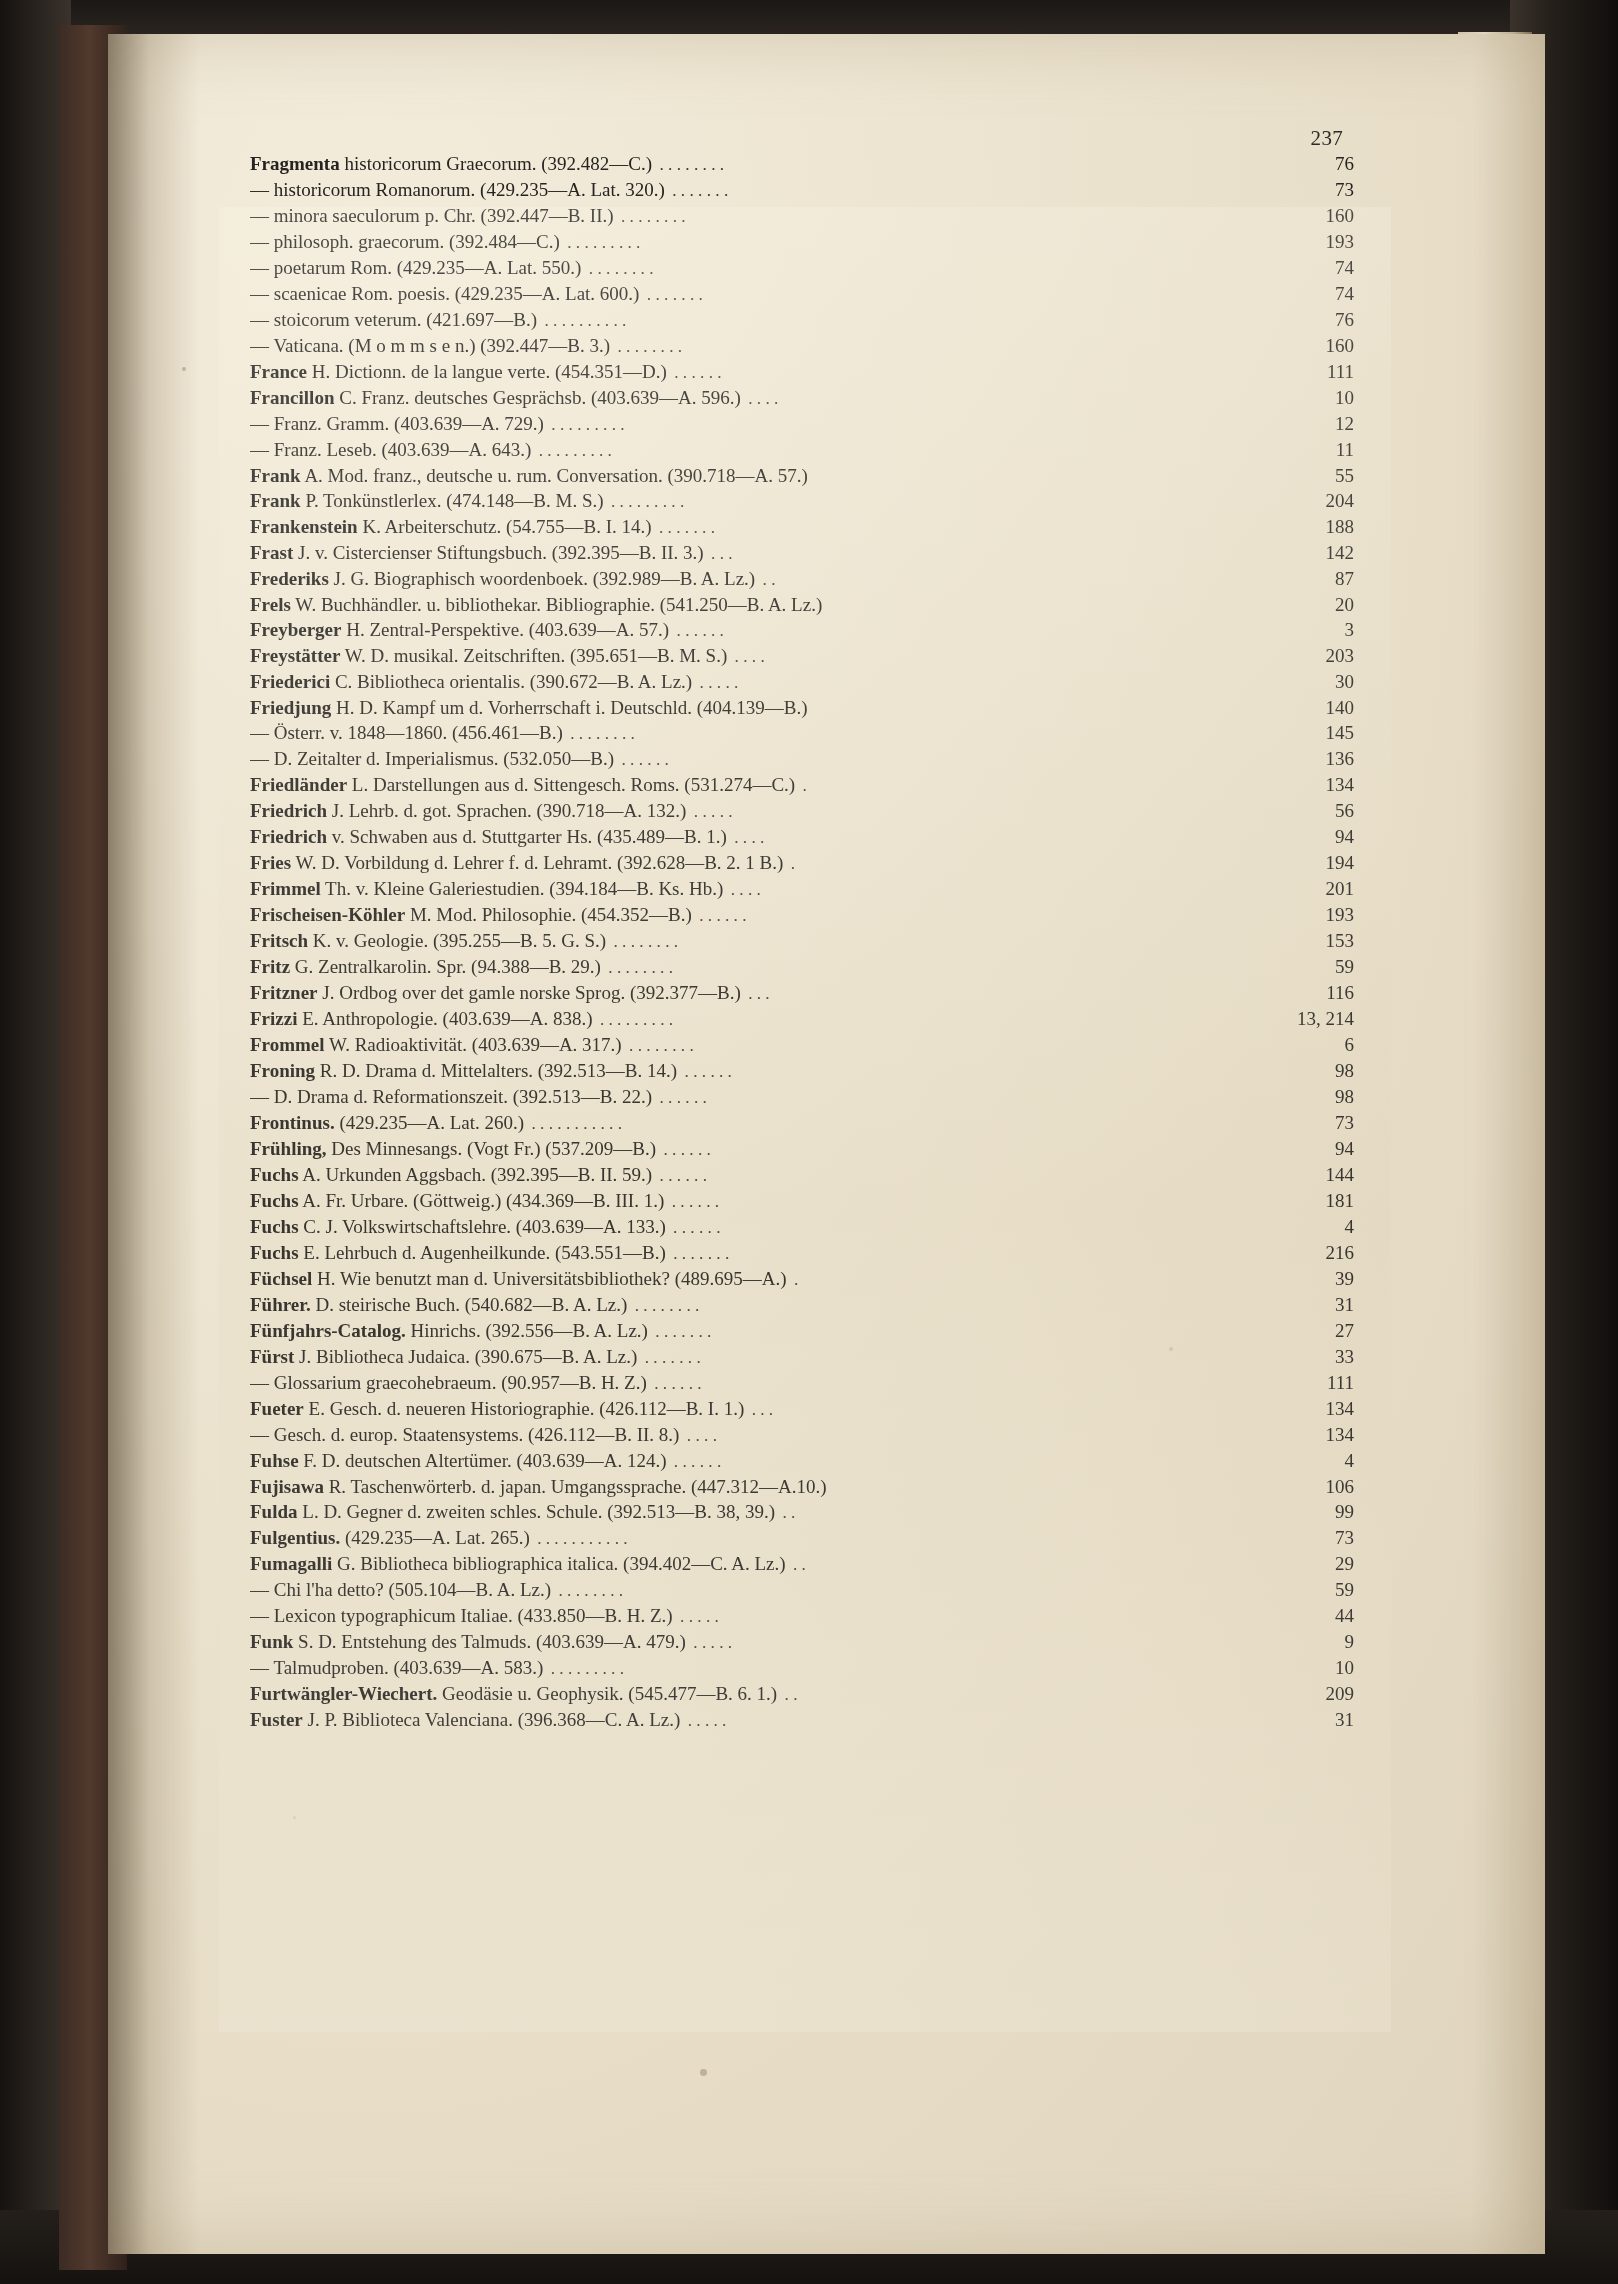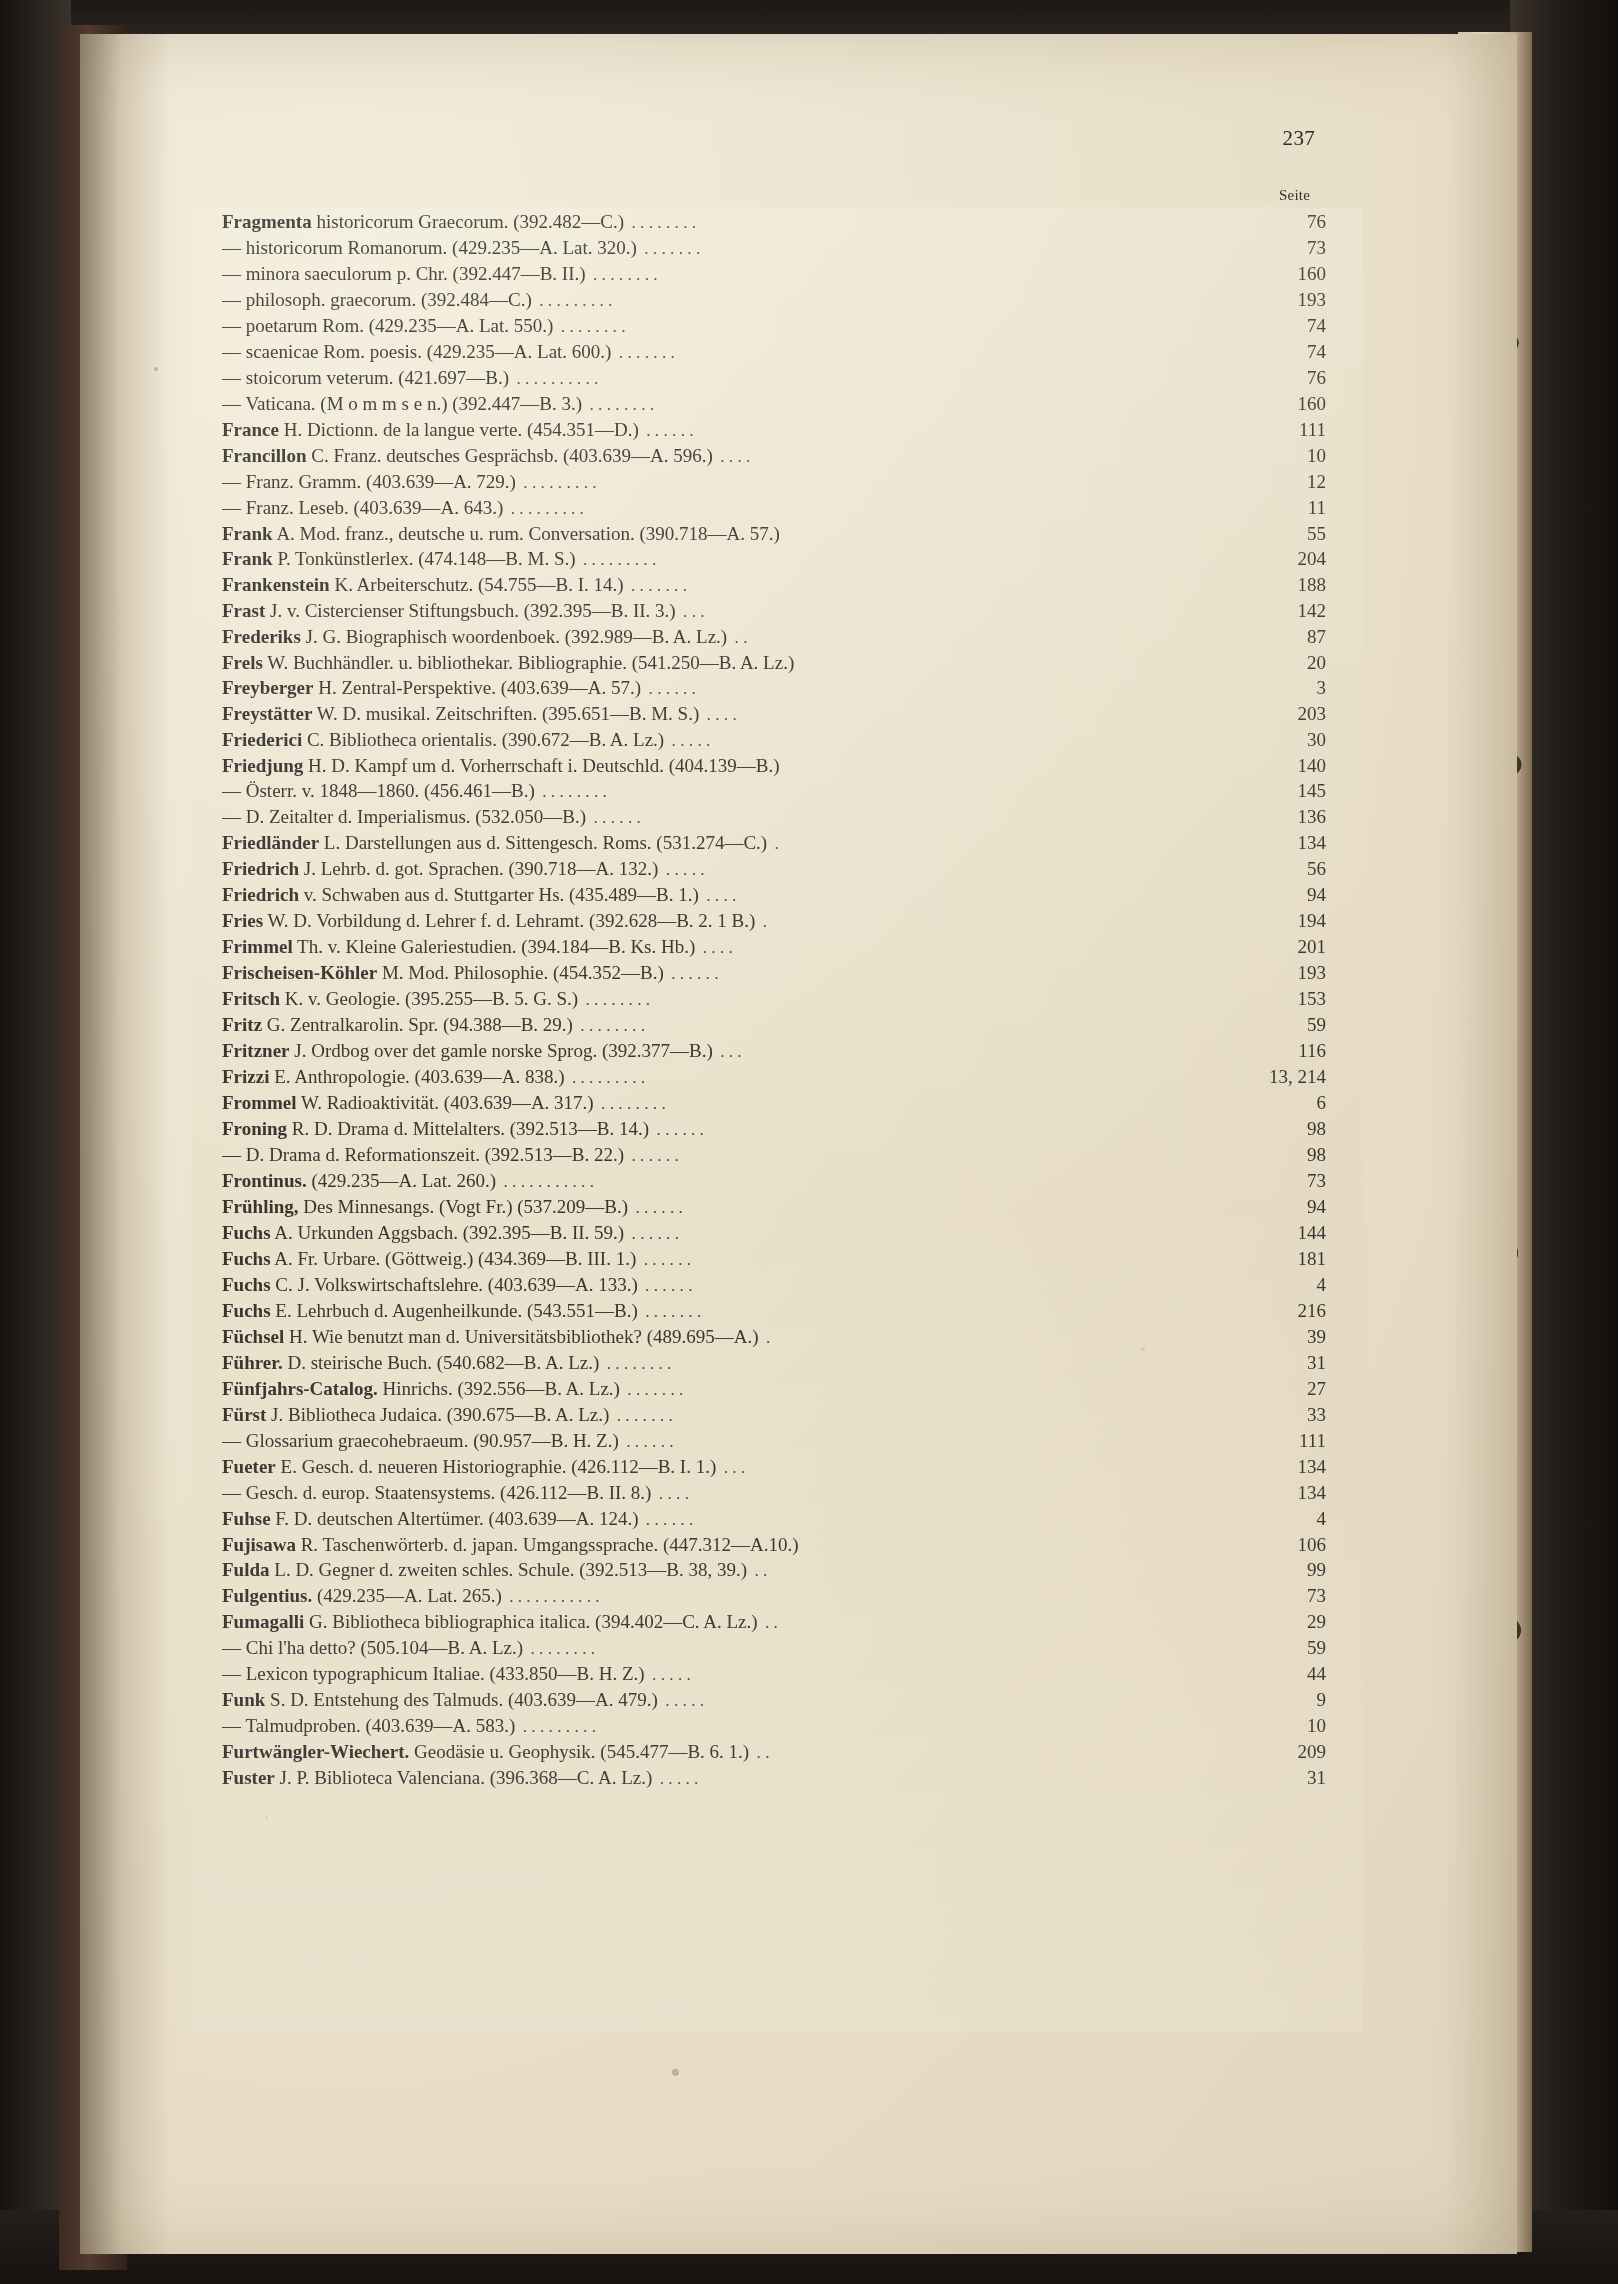--- a/index.html
+++ b/index.html
@@ -58,21 +58,21 @@
       radial-gradient(circle at 30% 63%, rgba(26,22,15,.8) 0 9.2px, transparent 10px),
       radial-gradient(circle at 68% 72%, rgba(33,27,19,.8) 0 12.3px, transparent 13px),
       radial-gradient(circle at 35% 82%, rgba(27,22,16,.85) 0 10.5px, transparent 11px),
       radial-gradient(circle at 62% 90%, rgba(36,30,20,.8) 0 11.7px, transparent 12.3px),
       linear-gradient(90deg, #cfc3ad 0%, #e0d7c2 35%, #bfae93 75%, #7d6a52 100%);
   }
 
   
   #page {
     position: absolute;
-    left: 80px;
+    left: 108px;
     top: 34px;
     width: 1437px;
     height: 2220px;
     background:
       radial-gradient(ellipse at 18% 12%, #f3ecdb 0%, #ece4d0 38%, #e6dcc6 70%, #dfd4bd 100%);
     box-shadow: inset 0 0 74px rgba(160,140,105,.35);
   }
   
   .gutter {
     position: absolute; left: 0; top: 0; width: 92px; height: 100%;
@@ -171,21 +171,20 @@
     <div class="gutter"></div>
     <div class="page-right-shade"></div>
 
     <div class="speck" style="left:592px;top:2035px;width:6.8px;height:6.8px;"></div>
     <div class="speck" style="left:74px;top:333px;width:4.3px;height:4.3px;"></div>
     <div class="speck" style="left:1061px;top:1313px;width:3.7px;height:3.7px;opacity:.5;"></div>
     <div class="speck" style="left:185px;top:1782px;width:3.1px;height:3.1px;opacity:.45;"></div>
 
     <div id="content">
       <div class="folio">237</div>
-      <div class="col-head">Seite</div>
       <table class="index">
         <tbody id="rows">
             <tr>
               <td class="entry"><span class="bold">Fragmenta</span><span> historicorum Graecorum. (392.482—C.)</span><span class="leader">........</span></td>
               <td class="page">76</td>
             </tr>
             <tr>
               <td class="entry"><span class="dash">—</span><span> historicorum Romanorum. (429.235—A. Lat. 320.)</span><span class="leader">.......</span></td>
               <td class="page">73</td>
             </tr>

